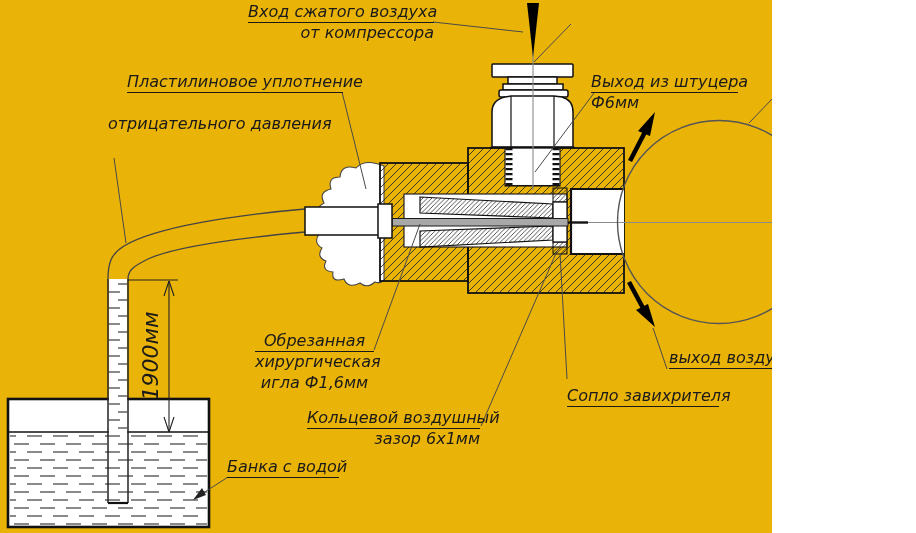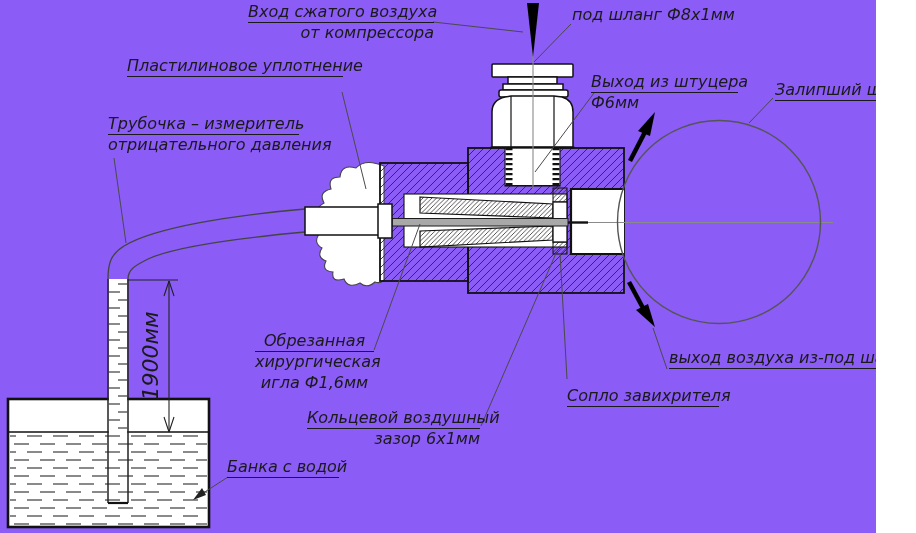--- a/index.html
+++ b/index.html
@@ -1,20 +1,20 @@
 <!DOCTYPE html>
 <html style="--line: #1a1a1a; --leader: #4a4a4a; --centerline: #8a8a8a; --needle_fill: #a8a8a8; --ball_stroke: #555555;"><head>
 <meta charset="utf-8">
 <style>
   :root{
     --line:#1a1a1a; --leader:#4a4a4a; --centerline:#8a8a8a;
   }
   html,body{margin:0;padding:0;background:#fff;}
   .stage{
-    position:relative;width:876px;height:533px;background:#8b5cf6;overflow:hidden;
+    position:relative;width:772px;height:533px;background:#eab308;overflow:hidden;
     font-family:"DejaVu Sans",sans-serif;
   }
   .stage svg{position:absolute;left:0;top:0;}
   .label{
     position:absolute;font-style:italic;font-size:16px;line-height:1.28;
     color:var(--line);white-space:nowrap;
   }
   .ln{display:block;}
   .u{border-bottom:1.4px solid var(--line);}
   .ta-r{text-align:right;}
@@ -155,38 +155,36 @@
     </g>
     <polygon points="193,500 206,495 202,488" fill="#222"></polygon>
   </svg>
 
   <div class="label ta-r" style="left:248px;top:2px;width:186px">
     <span class="ln u">Вход сжатого воздуха</span>
     <span class="ln">от компрессора</span>
   </div>
 
   <div class="label" style="left:572px;top:5px;width:140px">
-    <span class="ln">под шланг Ф8х1мм</span>
   </div>
 
   <div class="label" style="left:591px;top:72px;width:147px">
     <span class="ln u">Выход из штуцера</span>
     <span class="ln">Ф6мм</span>
   </div>
 
   <div class="label ta-c" style="left:775px;top:80px;width:131px">
     <span class="ln u">Залипший шарик</span>
   </div>
 
-  <div class="label" style="left:127px;top:56px;width:216px">
+  <div class="label" style="left:127px;top:72px;width:216px">
     <span class="ln u">Пластилиновое уплотнение</span>
   </div>
 
   <div class="label" style="left:108px;top:114px;width:191px">
-    <span class="ln u">Трубочка – измеритель</span>
     <span class="ln">отрицательного давления</span>
   </div>
 
   <div class="label ta-c" style="left:255px;top:331px;width:119px">
     <span class="ln u">Обрезанная</span>
     <span class="ln">хирургическая</span>
     <span class="ln">игла Ф1,6мм</span>
   </div>
 
   <div class="label ta-r" style="left:307px;top:408px;width:173px">

